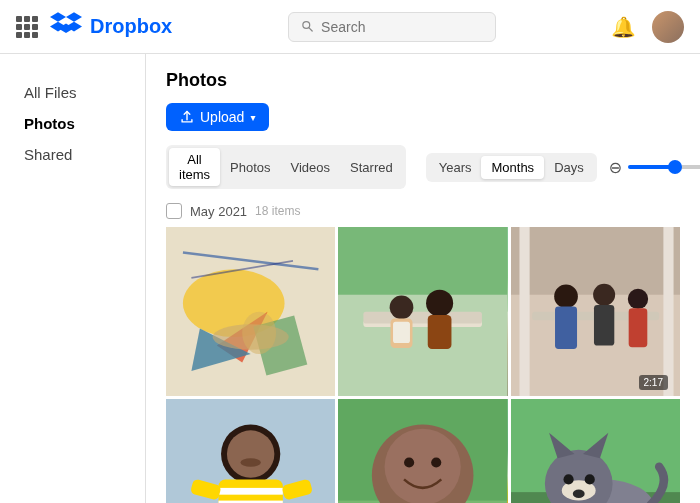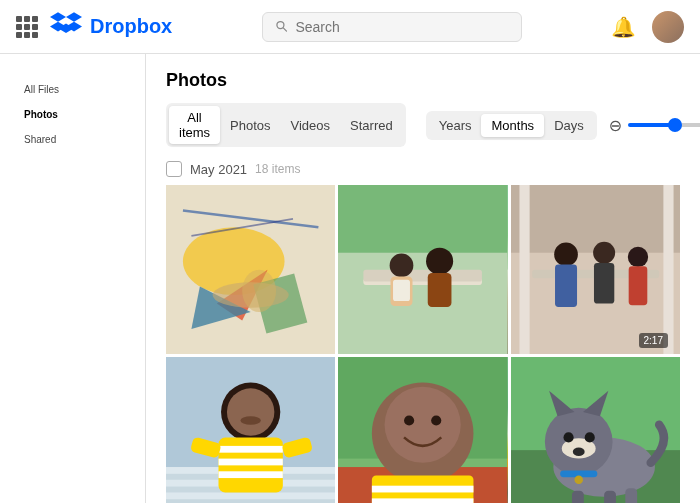--- a/index.html
+++ b/index.html
@@ -13,34 +13,34 @@
     }
     .header-left { display: flex; align-items: center; gap: 12px; flex: 0 0 auto; }
     .grid-icon { display: grid; grid-template-columns: repeat(3,6px); gap: 2px; cursor: pointer; }
     .grid-icon span { width: 6px; height: 6px; background: #555; border-radius: 1px; }
     .dropbox-logo { display: flex; align-items: center; gap: 8px; }
     .dropbox-text { font-size: 20px; font-weight: 600; color: #0061fe; }
     .header-center { flex: 1; display: flex; justify-content: center; }
     .search-bar {
       display: flex; background: #f5f5f5;
       border: 1px solid #ddd; border-radius: 6px; padding: 6px 12px;
-      width: 260px; gap: 8px;
+      width: 208px; gap: 8px;
     }
     .search-bar input { border: none; background: transparent; outline: none; font-size: 14px; width: 100%; color: #333; }
     .header-right { display: flex; align-items: center; gap: 16px; flex: 0 0 auto; }
     .bell-icon { font-size: 20px; cursor: pointer; color: #555; }
     .avatar { width: 32px; height: 32px; border-radius: 50%; background: #8B6F5E; overflow: hidden; cursor: pointer; }
     .avatar-img { width: 100%; height: 100%; background: linear-gradient(135deg, #c9956b 0%, #8B6F5E 100%); }
 
     
     .layout { display: flex; height: calc(503px - 54px); }
 
     
     .sidebar { width: 145px; padding: 24px 16px; flex-shrink: 0; }
-    .sidebar-item { font-size: 10px; color: #444; padding: 6px 8px; cursor: pointer; border-radius: 6px; margin-bottom: 2px; }
+    .sidebar-item { font-size: 15px; color: #444; padding: 6px 8px; cursor: pointer; border-radius: 6px; margin-bottom: 2px; }
     .sidebar-item.active { font-weight: 700; color: #000; }
 
     
     .main { flex: 1; padding: 16px 20px; overflow-y: auto; border-left: 1px solid #e0e0e0; }
     .page-title { font-size: 18px; font-weight: 600; color: #000; margin-bottom: 12px; }
 
     
     .upload-btn {
       display: inline-flex; align-items: center; gap: 6px;
       background: #0061fe; color: #fff; border: none; border-radius: 6px;
@@ -158,20 +158,29 @@
   <nav class="sidebar">
     <div class="sidebar-item">All Files</div>
     <div class="sidebar-item active">Photos</div>
     <div class="sidebar-item">Shared</div>
   </nav>
 
   <main class="main">
     <h1 class="page-title">Photos</h1>
 
     
+    <button class="upload-btn">
+      <svg width="14" height="14" viewBox="0 0 20 20" fill="none">
+        <polyline points="10,2 10,14" stroke="#fff" stroke-width="2" stroke-linecap="round"></polyline>
+        <polyline points="6,6 10,2 14,6" stroke="#fff" stroke-width="2" stroke-linecap="round" stroke-linejoin="round"></polyline>
+        <polyline points="3,14 3,17 17,17 17,14" stroke="#fff" stroke-width="2" stroke-linecap="round" stroke-linejoin="round"></polyline>
+      </svg>
+      <span>Upload</span>
+      <span class="chevron">▾</span>
+    </button>
 
     
     <div class="filter-bar">
       <div class="filter-group">
         <button class="filter-btn active">All items</button>
         <button class="filter-btn">Photos</button>
         <button class="filter-btn">Videos</button>
         <button class="filter-btn">Starred</button>
       </div>
       <div class="filter-sep"></div>

